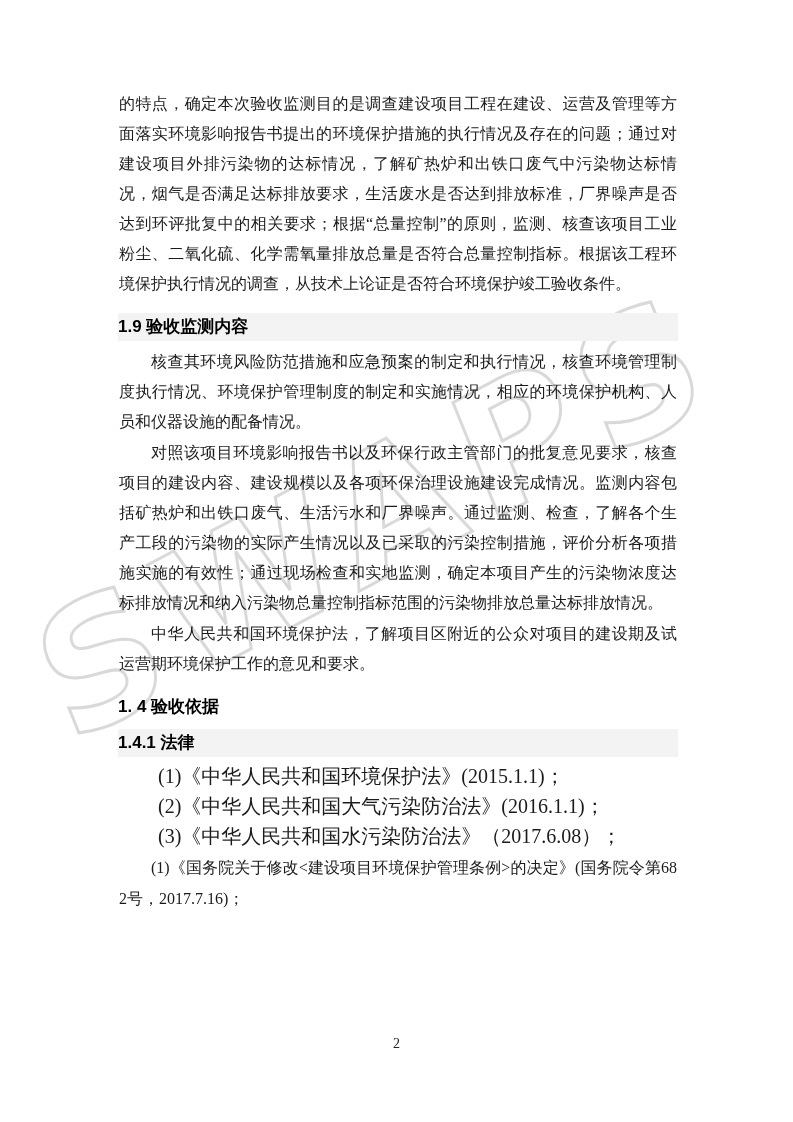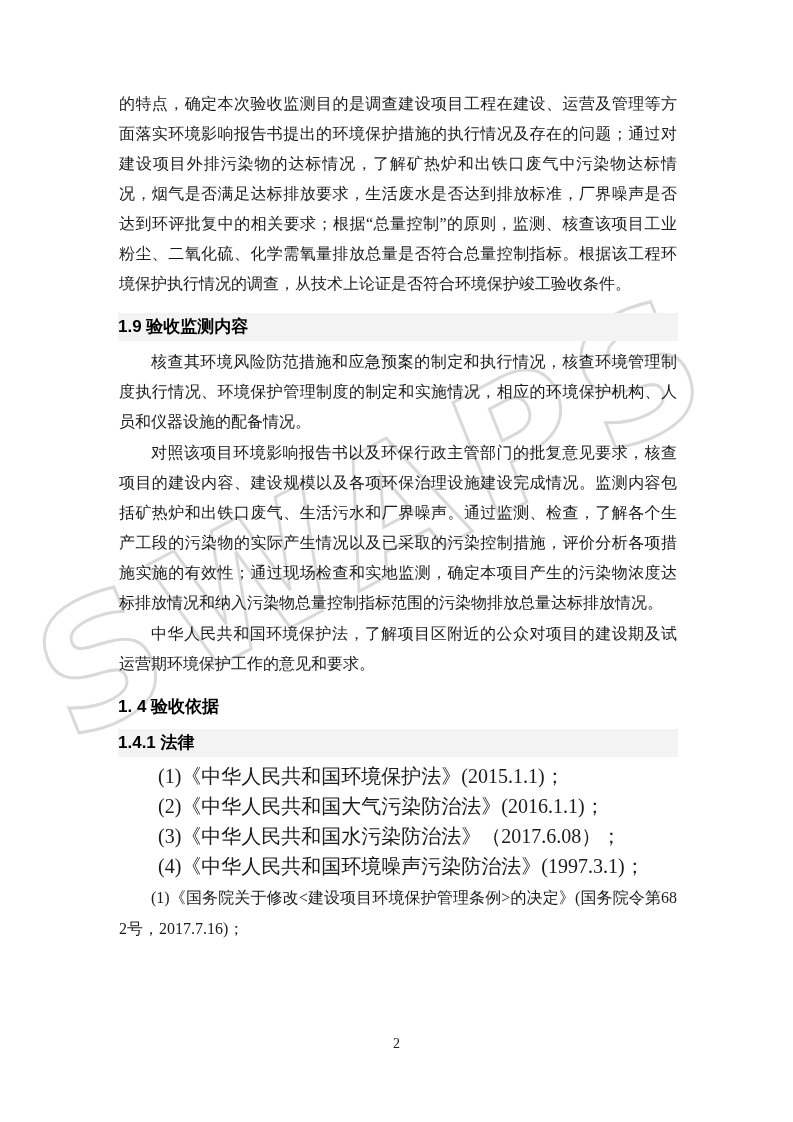--- a/index.html
+++ b/index.html
@@ -102,21 +102,20 @@
     <h2 class="heading">1. 4 验收依据</h2>
 
     <h3 class="heading sub hl">1.4.1 法律</h3>
 
     <p class="law-item">(1)《中华人民共和国环境保护法》(2015.1.1)；</p>
 
     <p class="law-item">(2)《中华人民共和国大气污染防治法》(2016.1.1)；</p>
 
     <p class="law-item">(3)《中华人民共和国水污染防治法》（2017.6.08）；</p>
 
-    <p class="law-item">(4)《中华人民共和国环境噪声污染防治法》(1997.3.1)；</p>
 
 
 
     <p class="para ind wrap2">(1)《国务院关于修改&lt;建设项目环境保护管理条例&gt;的决定》(国务院令第682号，2017.7.16)；</p>
 
   </div>
 
   <div class="page-number">2</div>
 
 </div>

